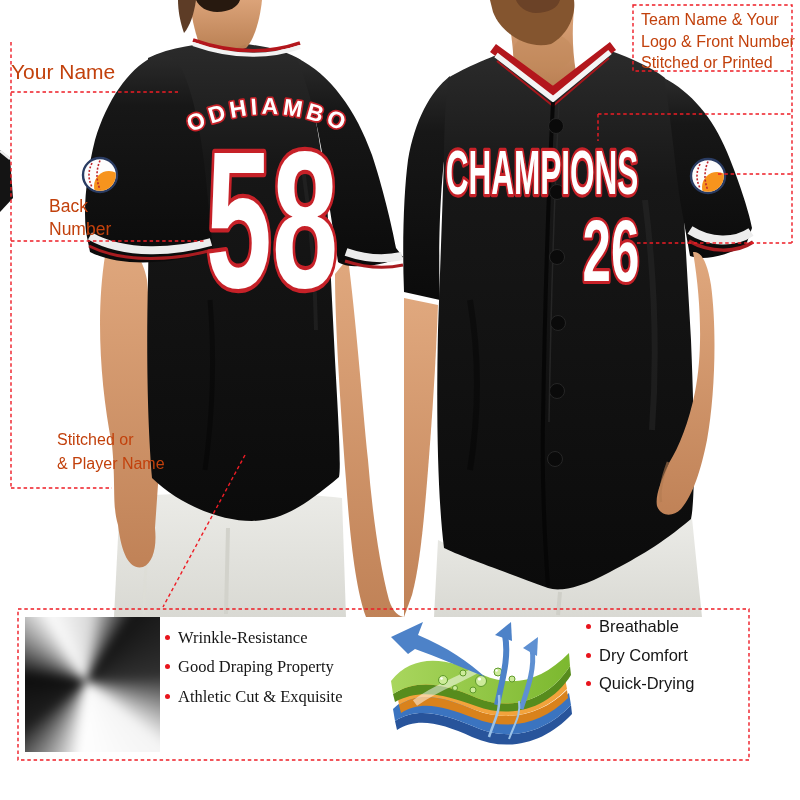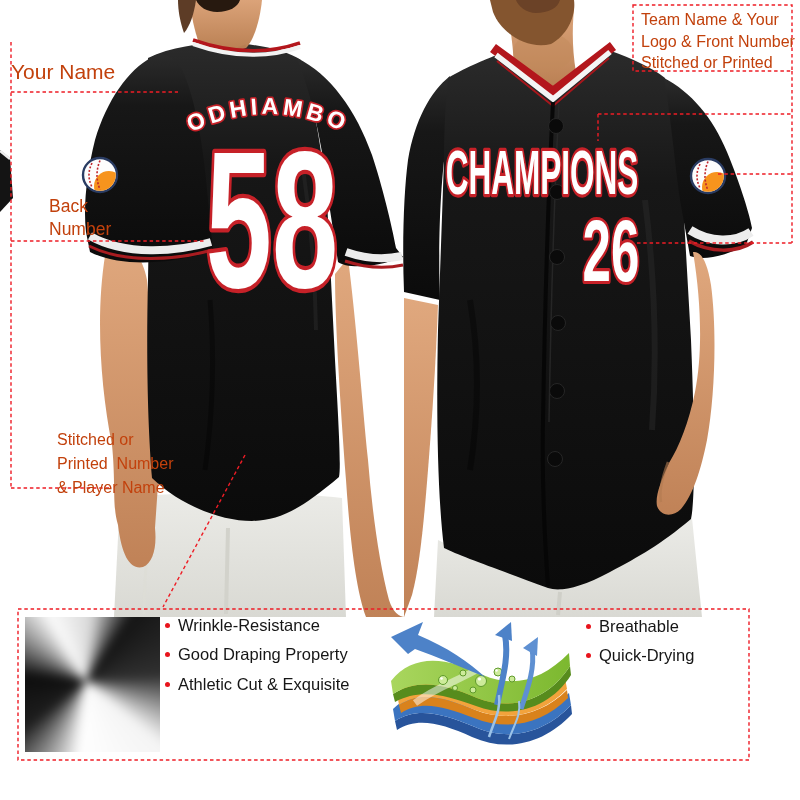--- a/index.html
+++ b/index.html
@@ -18,21 +18,21 @@
   .swatch-wrap{position:absolute;left:7px;top:8px;width:135px;height:135px;overflow:hidden;background:#888;}
   .swatch{width:100%;height:100%;transform:scale(1.18);filter:blur(4px);
     background:conic-gradient(from 35deg at 46% 48%,
       #141414 0deg,#303030 50deg,#f4f4f4 95deg,#ffffff 150deg,
       #1d1d1d 198deg,#0d0d0d 240deg,#fafafa 295deg,#d8d8d8 330deg,#141414 360deg);}
   ul.features{list-style:none;margin:0;padding:0;position:absolute;color:#161616;}
   ul.features li{position:relative;padding-left:13px;font-size:16.5px;}
   ul.features li::before{content:"";position:absolute;left:0;top:12px;width:5px;height:5px;
       border-radius:50%;background:#e8141c;}
   ul.features li.no-bullet::before{display:none;}
-  .features-left{left:147px;top:2px;}
+  .features-left{left:147px;top:14px;font-family:Liberation Serif, serif;}
   .features-left li{line-height:29.3px;}
   .features-right{left:568px;top:3px;}
   .features-right li{line-height:28.5px;padding-left:14px;}
   .icon-wrap{position:absolute;left:367px;top:8px;width:192px;height:140px;}
   
   text,textPath{font-family:"Liberation Sans","DejaVu Sans",sans-serif;}
   .jersey-letters{fill:#ffffff;stroke:#c62128;paint-order:stroke;font-weight:bold;
       stroke-linejoin:round;}
   .ann{stroke:#ee1c25;stroke-width:1.4;stroke-dasharray:3.5 2.8;fill:none;}
 </style>
@@ -216,20 +216,21 @@
         <polygon points="110,18 126,5 127,24" fill="#4d82c8"></polygon>
         <path d="M136,92 C144,68 150,50 147,31" stroke="#5e90d2" stroke-width="5" fill="none"></path>
         <polygon points="138,31 153,20 152,39" fill="#5e90d2"></polygon>
         <path d="M104,120 C110,102 116,92 114,78" stroke="#9cc3e8" stroke-width="2.5" fill="none"></path>
         <path d="M124,122 C130,106 136,98 134,84" stroke="#9cc3e8" stroke-width="2" fill="none"></path>
       </svg>
     </div>
 
     <ul class="features features-right">
       <li>Breathable</li>
+      <li>Dry Comfort</li>
       <li>Quick-Drying</li>
     </ul>
   </div>
 
   <svg class="layer" width="800" height="800" viewBox="0 0 800 800" style="z-index:5;pointer-events:none">
     <path class="ann" d="M11,42 V488"></path>
     <path class="ann" d="M11,92 H178"></path>
     <path class="ann" d="M11,241 H205"></path>
     <path class="ann" d="M11,488 H112"></path>
     <path class="ann" d="M245,455 L163,607"></path>
@@ -244,21 +245,20 @@
 
   <div class="callout cl-your-name">Your Name</div>
 
   <div class="callout cl-back-number">
     <span>Back</span>
     <span>Number</span>
   </div>
 
   <div class="callout cl-back-stitched">
     <span>Stitched or</span>
-    <span>Printed  Number</span>
     <span>&amp; Player Name</span>
   </div>
 
   <div class="callout cl-front-box">
     <span>Team Name &amp; Your</span>
     <span>Logo &amp; Front Number</span>
     <span>Stitched or Printed</span>
   </div>
 
 </div>

